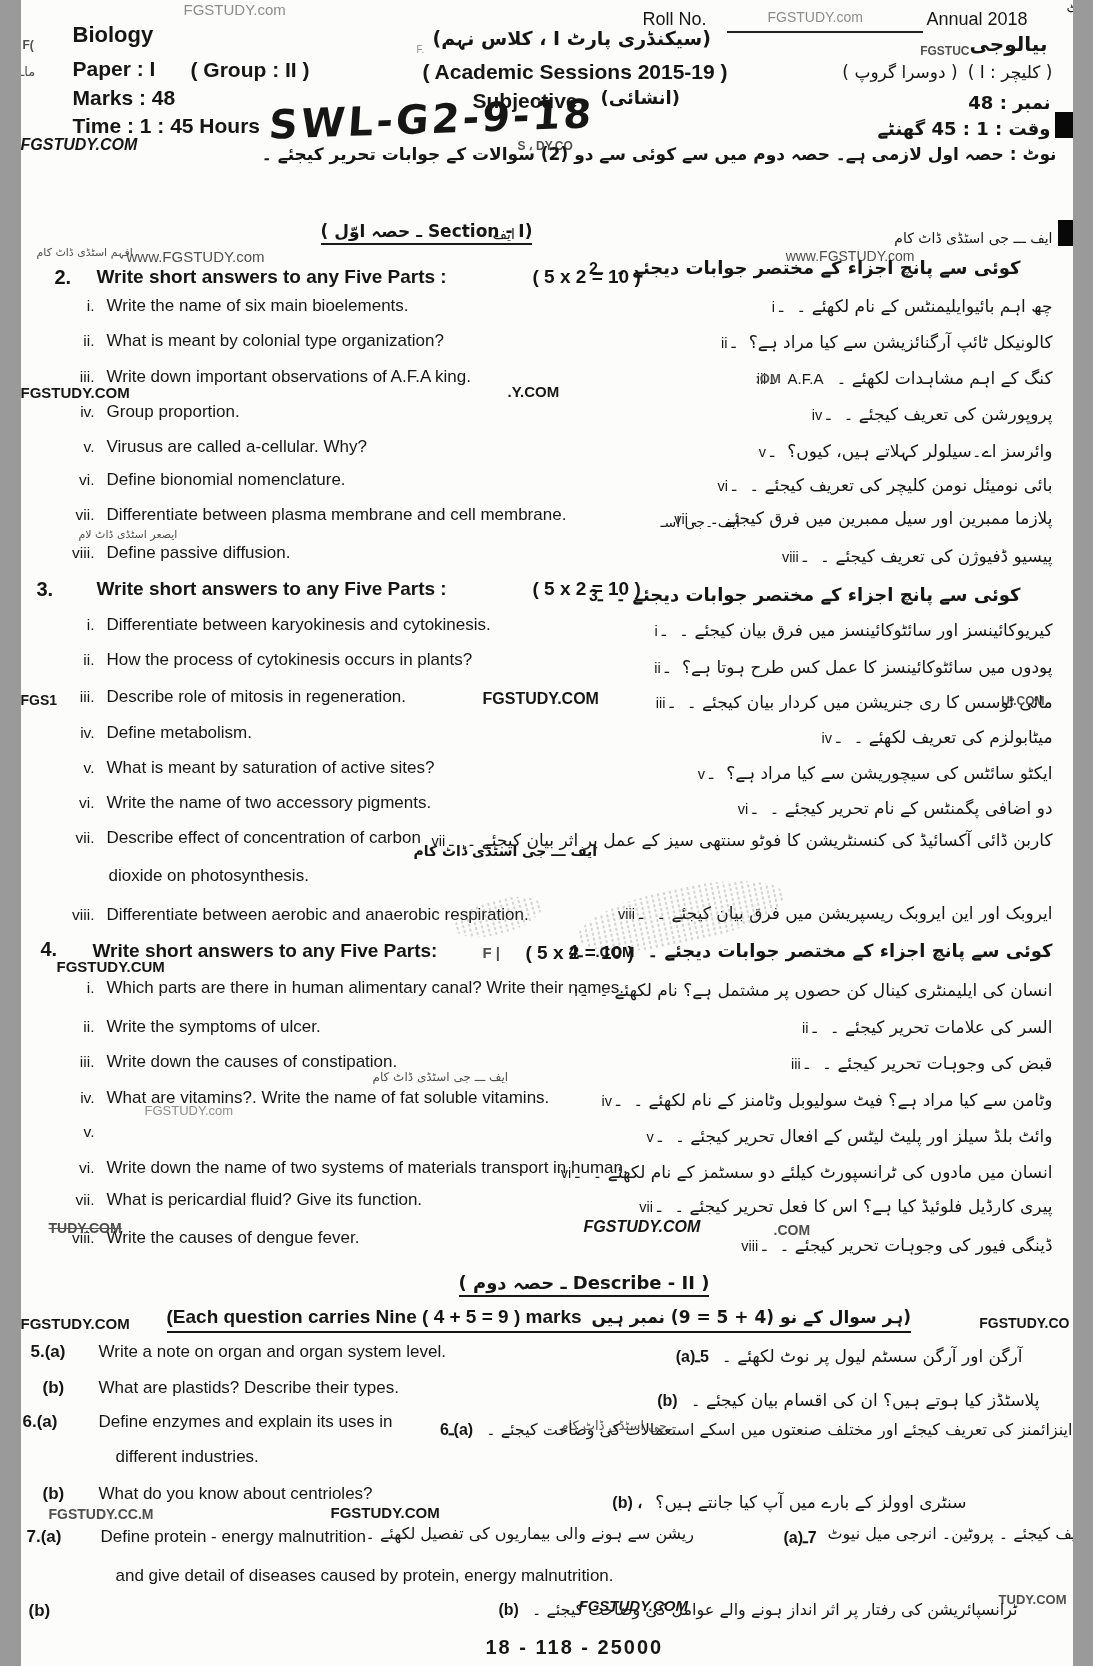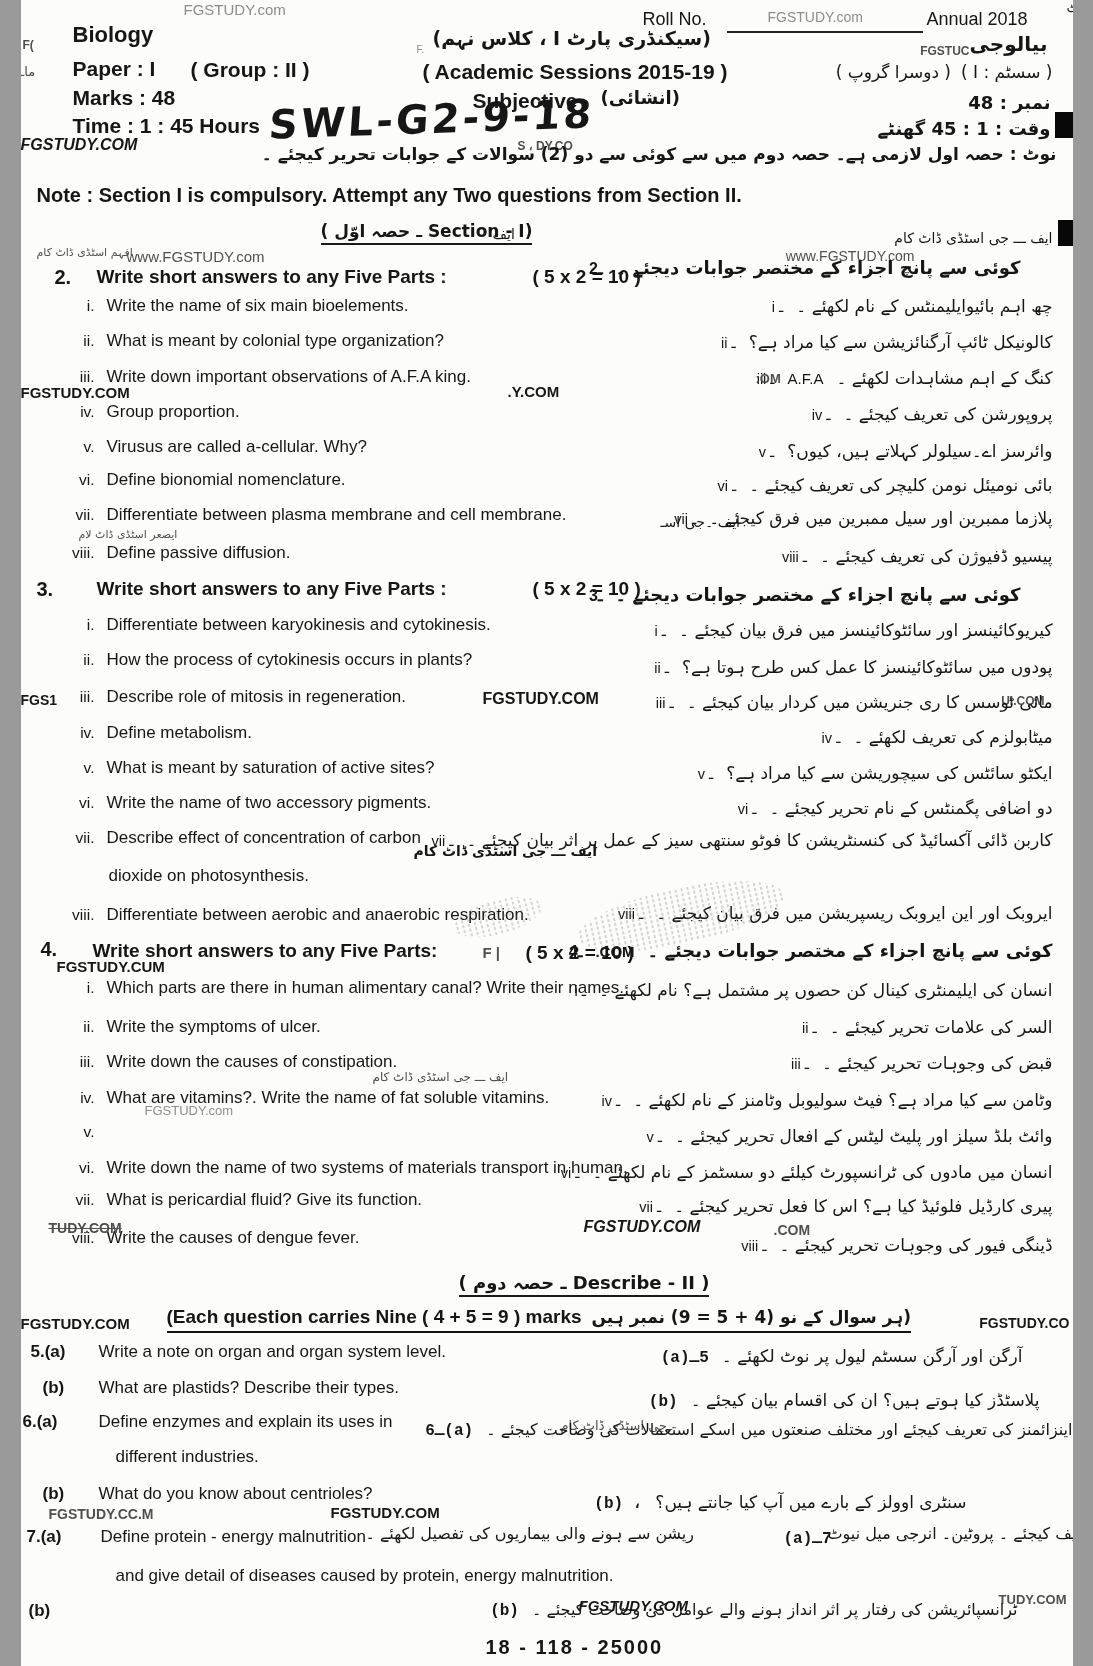--- a/index.html
+++ b/index.html
@@ -16,21 +16,21 @@
   .qt{position:absolute;white-space:nowrap;font-weight:700;font-size:19px;}
   .part{position:absolute;left:40px;display:flex;align-items:baseline;white-space:nowrap;font-size:17px;}
   .part .pn{flex:none;width:34px;text-align:right;margin-right:12px;font-size:15.5px;}
   .part .pn::after{content:".";}
   .upart{position:absolute;display:flex;align-items:baseline;gap:13px;direction:rtl;
          white-space:nowrap;font-size:17px;font-family:"DejaVu Sans",sans-serif;}
   .upart .un{flex:none;direction:ltr;font-size:14.5px;font-family:"Liberation Sans",sans-serif;}
   .upart .un::after{content:" \0640";}
   .upart .uqn{flex:none;direction:ltr;font-size:16px;font-weight:700;font-family:"Liberation Sans",sans-serif;}
   .upart .uqn::before{content:"\0640";}
-  .uqn2{direction:ltr;unicode-bidi:bidi-override;font-family:Liberation Mono, monospace;font-weight:700;font-size:16px;}
+  .uqn2{direction:ltr;unicode-bidi:bidi-override;font-family:Liberation Sans, sans-serif;font-weight:700;font-size:16px;}
   .ub{font-weight:700;font-size:18px;}
   .wm{position:absolute;white-space:nowrap;}
   .bar{position:absolute;right:0;background:#080808;}
   .ul{border-bottom:2px solid #1a1a1a;padding-bottom:2px;}
   .hw{transform:rotate(-2deg) skewX(-6deg);letter-spacing:3px;font-weight:700;
       font-family:"DejaVu Sans",sans-serif;}
   .rollline{position:absolute;border-bottom:2.5px solid #222;}
   .stamp{position:absolute;background-image:radial-gradient(circle,#777 1.1px,transparent 1.5px);
          background-size:6px 5px;opacity:.3;border-radius:50%;}
   .sec2line{position:absolute;display:flex;gap:10px;align-items:baseline;white-space:nowrap;
@@ -60,29 +60,28 @@
   <div class="abs ur b" style="left:412px;top:27px;font-size:19px">(سیکنڈری پارٹ I ، کلاس نہم)</div>
   <div class="abs g" style="left:396px;top:44px;font-size:10px">F.</div>
   <div class="hdr" style="left:402px;top:60px">( Academic Sessions 2015-19 )</div>
   <div class="hdr" style="left:452px;top:89px">Subjective</div>
   <div class="abs ur b" style="left:580px;top:87px;font-size:18px">(انشائی)</div>
   <div class="abs hw" style="left:248px;top:96px;font-size:40px">SWL-G2-9-18</div>
 
   <div class="abs ur b" style="right:25px;top:32px;font-size:20px">بیالوجی</div>
   <div class="abs b g2" style="right:103px;top:44px;font-size:12px">FGSTUC</div>
   <div class="abs ur" style="right:20px;top:62px;font-size:17px;display:flex;gap:10px">
-    <span>( سسٹم : I )</span>
+    <span>( کلیچر : I )</span>
     <span>( دوسرا گروپ )</span>
   </div>
   <div class="abs ur b" style="right:22px;top:92px;font-size:18px">نمبر : 48</div>
   <div class="abs ur b" style="right:22px;top:118px;font-size:18px">وقت : 1 : 45 گھنٹے</div>
   <div class="abs b g2" style="left:497px;top:139px;font-size:12px">S ، DY.CO</div>
   <div class="abs ur b" style="right:16px;top:144px;font-size:17px">نوٹ : حصہ اول لازمی ہے۔ حصہ دوم میں سے کوئی سے دو (2) سوالات کے جوابات تحریر کیجئے ۔</div>
   <div class="bar" style="top:112px;width:18px;height:26px"></div>
-  <div class="abs b" style="left:16px;top:184px;font-size:20px">Note : Section I is compulsory.  Attempt any Two questions from Section II.</div>
 
   <div class="bar" style="top:220px;width:15px;height:26px"></div>
   <div class="abs ur b ul" style="left:300px;top:221px;font-size:17px">(Section - I ـ حصہ اوّل )</div>
   <div class="abs ur" style="left:472px;top:226px;font-size:14px">ایف</div>
   <div class="abs ur" style="right:20px;top:230px;font-size:14px">ایف ـــ جی اسٹڈی ڈاٹ کام</div>
   <div class="abs g2" style="right:158px;top:248px;font-size:14px">www.FGSTUDY.com</div>
   <div class="abs ur g2" style="left:16px;top:246px;font-size:11px">افہم اسٹڈی ڈاٹ کام</div>
   <div class="abs g2" style="left:106px;top:248px;font-size:15px">www.FGSTUDY.com</div>
 
   <div class="qn" style="left:34px;top:266px">2.</div>

